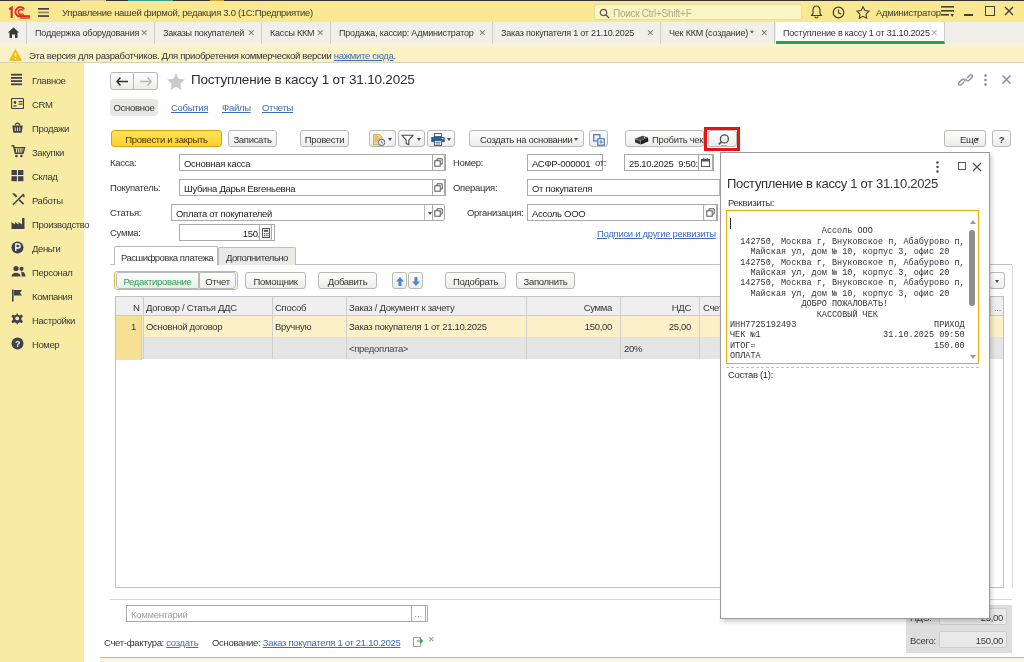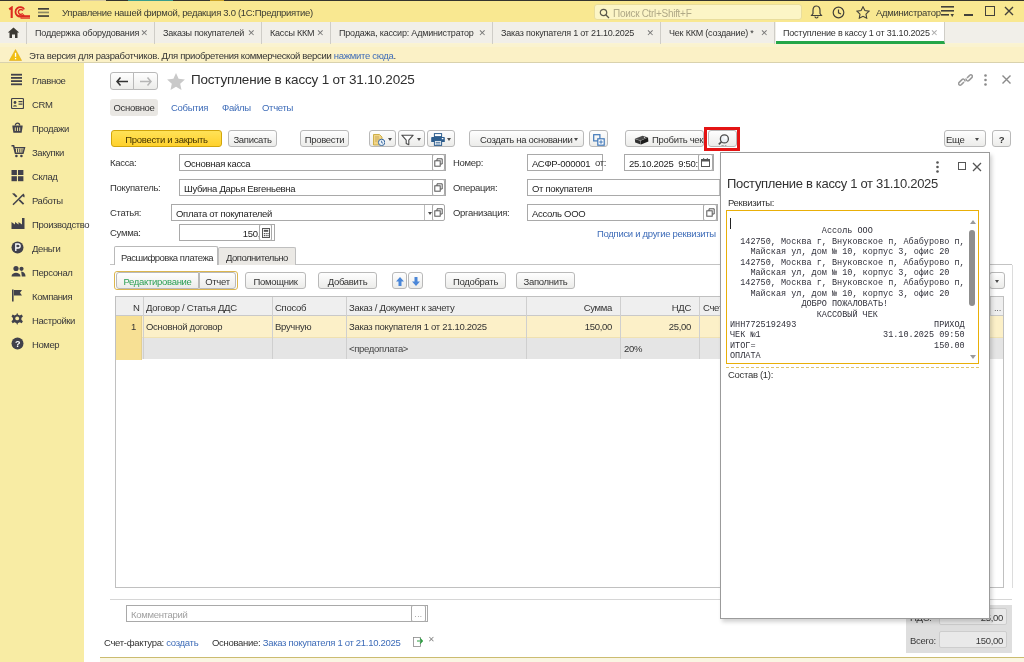--- a/index.html
+++ b/index.html
@@ -30,21 +30,21 @@
 .sbitem svg { position:absolute; left:11px; top:5px; }
 .sbitem span { position:absolute; left:32px; top:7px; color:#38383b; white-space:nowrap; letter-spacing:-0.4px; }
 
 #content { left:100px; top:63px; width:924px; height:599px; background:#fff; }
 
 .btn { position:absolute; height:17px; background:linear-gradient(#fefefe,#ececea); border:1px solid #b9b9b9; border-radius:3px; text-align:center; color:#333; }
 .btn .bl { position:relative; top:3px; }
 .inp { position:absolute; height:17px; background:#fff; border:1px solid #a9a9a9;margin-left:16px; }
 .inp .v { position:absolute; left:4px; top:3px; color:#1e1e1e; white-space:pre; }
 .lab { position:absolute; color:#333; }
-.lnk { color:#3e6cb8; }
+.lnk { color:#3e6cb8; text-decoration:underline; }
 .caret-down { position:absolute; width:0; height:0; border-left:2.8px solid transparent; border-right:2.8px solid transparent; border-top:3.8px solid #4a4a4a; }
 .sq { position:absolute; height:17px; background:#fff; border:1px solid #a9a9a9; border-radius:2px; text-align:center; }
 </style></head>
 <body>
 <div id="stage">
   <div id="topstrip" class="abs">
       <div class="abs" style="left:80px;top:0;width:26px;height:1px;background:#d8cba0"></div>
       <div class="abs" style="left:128px;top:0;width:45px;height:1px;background:#3a9e8c"></div>
       <div class="abs" style="left:210px;top:0;width:14px;height:1px;background:#c9a227"></div>
     </div>
@@ -323,21 +323,21 @@
         </svg><span class="bl" style="margin-left:26px">Пробить чек</span></div>
     <div class="btn" style="left:608px;top:67px;width:29px">
         <svg style="position:absolute;left:8px;top:2.5px" width="13" height="13" viewBox="0 0 13 13">
           <circle cx="7.4" cy="4.9" r="4" fill="#eef2f6" stroke="#4e4e4e" stroke-width="1.3"></circle>
           <circle cx="8.6" cy="3.6" r="1.3" fill="#fff"></circle>
           <line x1="4.4" y1="7.9" x2="1.8" y2="10.4" stroke="#4e4e4e" stroke-width="1.7"></line>
           <path d="M4.4 11.6 h2.4 M7.8 11.6 h1.6" stroke="#9a9a9a" stroke-width="0.9"></path>
         </svg>
       </div>
     <div class="abs" style="left:604px;top:64px;width:36px;height:24px;border:3px solid #e41414"></div>
-    <div class="btn" style="left:844px;top:67px;width:42px;text-align:left"><span class="bl" style="margin-left:1px">Еще</span><span class="caret-down" style="right:6px;top:7px"></span></div>
+    <div class="btn" style="left:844px;top:67px;width:42px;text-align:left"><span class="bl" style="margin-left:15px">Еще</span><span class="caret-down" style="right:6px;top:7px"></span></div>
     <div class="btn" style="left:892px;top:67px;width:19px"><span class="bl" style="font-weight:bold">?</span></div>
 
     <span class="lab" style="left:10px;top:94px">Касса:</span>
     <div class="inp" style="left:63px;top:91px;width:267px">
         <span class="v">Основная касса</span>
         <span class="caret-down" style="right:5px;top:7px"></span>
         <span class="abs" style="right:12px;top:0;width:1px;height:15px;background:#bdbdbd"></span>
       </div>
     <div class="sq" style="left:332px;top:91px;width:13px"><svg style="position:relative;top:3px" width="9" height="9" viewBox="0 0 9 9">
           <rect x="0.8" y="2.8" width="5.4" height="5.4" fill="none" stroke="#555" stroke-width="1"></rect>
@@ -393,21 +393,21 @@
           <rect x="0.5" y="1.5" width="8" height="2" fill="#555"></rect>
           <rect x="2" y="0.2" width="1.2" height="2" fill="#555"></rect>
           <rect x="5.8" y="0.2" width="1.2" height="2" fill="#555"></rect>
         </svg></div>
     <span class="lab" style="left:353px;top:119px">Операция:</span>
     <div class="inp" style="left:411px;top:116px;width:206px">
         <span class="v">От покупателя</span>
         <span class="caret-down" style="right:5px;top:7px"></span>
         <span class="abs" style="right:12px;top:0;width:1px;height:15px;background:#bdbdbd"></span>
       </div>
-    <span class="lab" style="left:353px;top:144px">Организация:</span>
+    <span class="lab" style="left:367px;top:144px">Организация:</span>
     <div class="inp" style="left:411px;top:141px;width:191px">
         <span class="v">Ассоль ООО</span>
         <span class="caret-down" style="right:5px;top:7px"></span>
         <span class="abs" style="right:12px;top:0;width:1px;height:15px;background:#bdbdbd"></span>
       </div>
     <div class="sq" style="left:603px;top:141px;width:14px"><svg style="position:relative;top:3px" width="9" height="9" viewBox="0 0 9 9">
           <rect x="0.8" y="2.8" width="5.4" height="5.4" fill="none" stroke="#555" stroke-width="1"></rect>
           <path d="M3 2.8 V0.8 H8.2 V6 H6.4" fill="none" stroke="#555" stroke-width="1"></path>
         </svg></div>
     <span class="abs lnk" style="left:497px;top:165px">Подписи и другие реквизиты</span>

